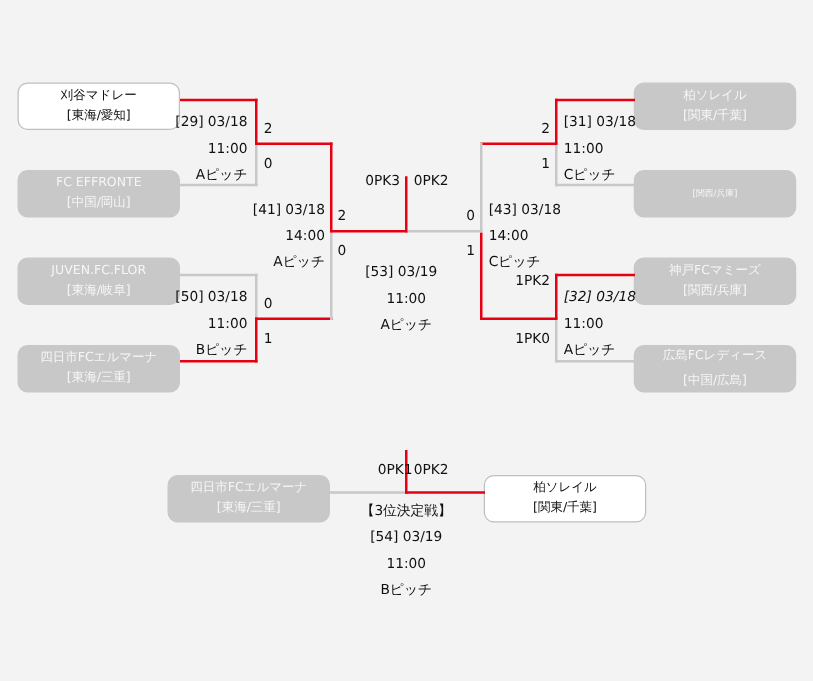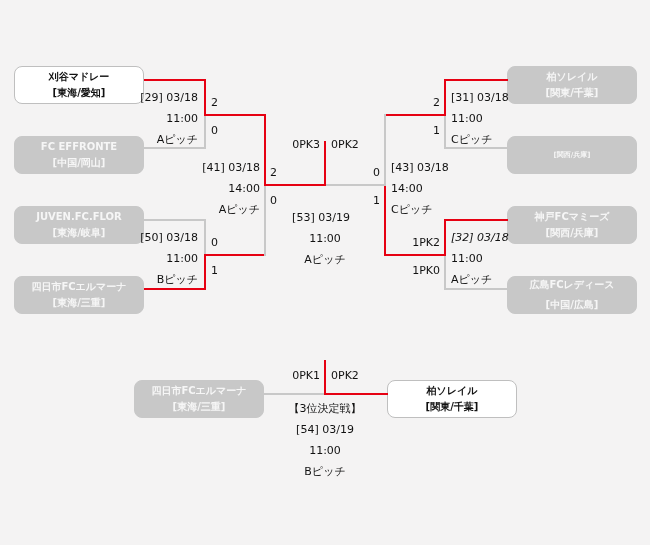--- a/index.html
+++ b/index.html
@@ -6,21 +6,21 @@
   body {
     width:650px; height:545px; position:relative; overflow:hidden;
     background:#f4f3f3;
     font-family:"DejaVu Sans", "Liberation Sans", sans-serif;
     color:#111;
   }
   .team {
     position:absolute; width:130px; height:38px;
     border-radius:8px; box-sizing:border-box;
     display:flex; flex-direction:column; align-items:center; justify-content:center;
-    font-size:10px; line-height:16px; text-align:center;font-weight:bold;
+    font-size:10px; line-height:16px; text-align:center;
   }
   .team.win { background:#ffffff; border:1px solid #bfbfbf; color:#111; }
   .team.lose { background:#c8c8c8; border:1px solid #c8c8c8; color:#f6f6f6; }
   .team .small { font-size:7px; }
   .ln { position:absolute; }
   .h { height:2px; }
   .v { width:2px; }
   .red { background:#e60012; }
   .gray { background:#c8c8c8; }
   .txt { position:absolute; font-size:11px; line-height:14px; white-space:nowrap; }
@@ -130,33 +130,33 @@
 
 <div class="txt" style="left:451px;top:91px;">[31] 03/18</div>
 <div class="txt" style="left:451px;top:112px;">11:00</div>
 <div class="txt" style="left:451px;top:133px;">Cピッチ</div>
 <div class="txt r" style="right:210px;top:96px;">2</div>
 <div class="txt r" style="right:210px;top:124px;">1</div>
 
 <div class="txt" style="left:451px;top:231px;font-style:italic;">[32] 03/18</div>
 <div class="txt" style="left:451px;top:252px;">11:00</div>
 <div class="txt" style="left:451px;top:273px;">Aピッチ</div>
-<div class="txt r" style="right:210px;top:236px;margin-left:48px;">1PK2</div>
+<div class="txt r" style="right:210px;top:218px;margin-left:48px;">1PK2</div>
 <div class="txt r" style="right:210px;top:264px;">1PK0</div>
 
 <div class="txt" style="left:391px;top:161px;">[43] 03/18</div>
 <div class="txt" style="left:391px;top:182px;">14:00</div>
 <div class="txt" style="left:391px;top:203px;">Cピッチ</div>
 <div class="txt r" style="right:270px;top:166px;">0</div>
 <div class="txt r" style="right:270px;top:194px;">1</div>
 
 <div class="txt r" style="right:330px;top:138px;">0PK3</div>
 <div class="txt" style="left:331px;top:138px;">0PK2</div>
 <div class="txt c" style="left:249px;width:144px;top:211px;">[53] 03/19</div>
 <div class="txt c" style="left:265px;width:120px;top:232px;">11:00</div>
 <div class="txt c" style="left:265px;width:120px;top:253px;">Aピッチ</div>
 
-<div class="txt r" style="right:330px;top:369px;">0PK1</div>
+<div class="txt r" style="right:320px;top:369px;">0PK1</div>
 <div class="txt" style="left:331px;top:369px;">0PK2</div>
 <div class="txt c" style="left:265px;width:120px;top:402px;">【3位決定戦】</div>
 <div class="txt c" style="left:265px;width:120px;top:423px;">[54] 03/19</div>
 <div class="txt c" style="left:265px;width:120px;top:444px;">11:00</div>
 <div class="txt c" style="left:265px;width:120px;top:465px;">Bピッチ</div>
 
 </body></html>

